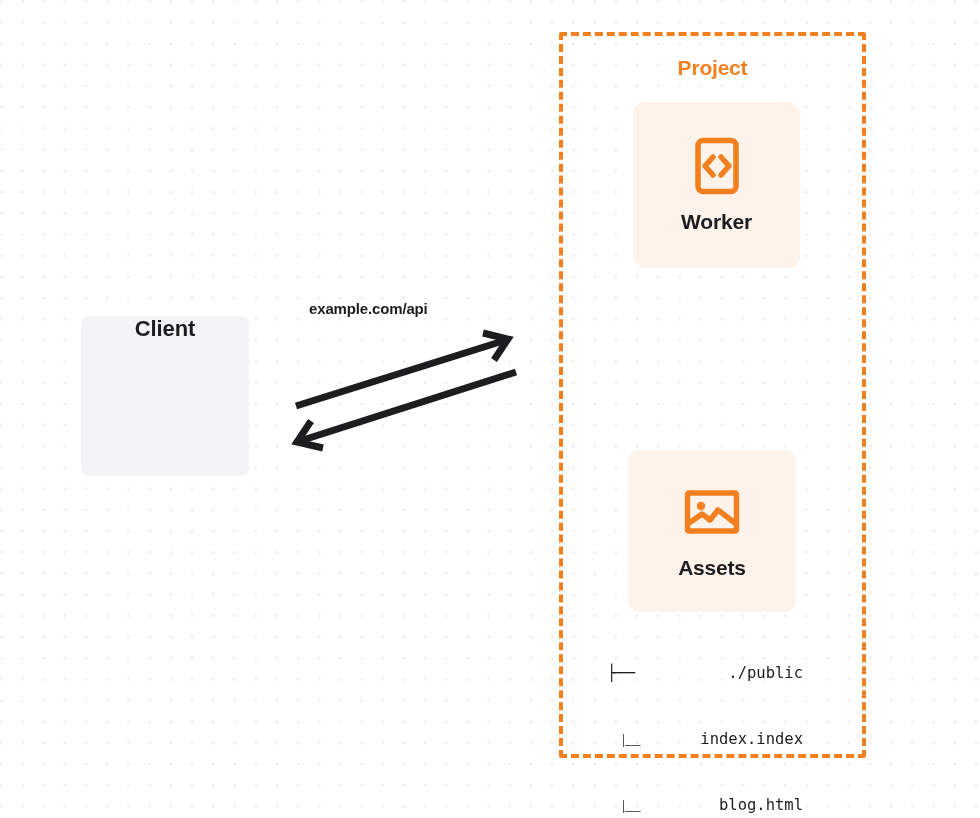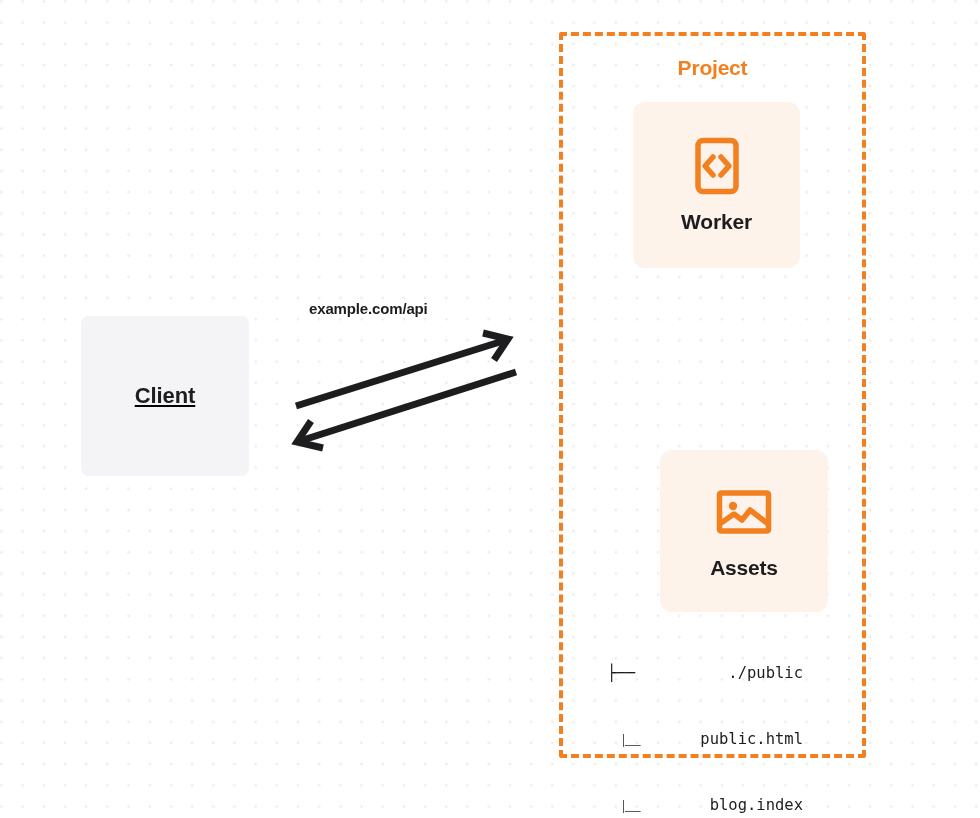--- a/index.html
+++ b/index.html
@@ -27,23 +27,21 @@
   
   .client-node {
     position: absolute;
     left: 81px;
     top: 316px;
     width: 168px;
     height: 160px;
     background: #f4f4f6;
     border-radius: 8px;
     display: flex;
-    align-items: center;
     justify-content: center;
-    text-decoration: underline;
   }
   .client-label {
     font-size: 22px;
     font-weight: bold;
     color: #1d1d1f;
     letter-spacing: -0.1px;
   }
 
   
   .arrows-svg {
@@ -107,21 +105,20 @@
     left: 633px;
     top: 102px;
     width: 167px;
     height: 166px;
   }
   .card-assets {
     left: 628px;
     top: 450px;
     width: 168px;
     height: 162px;
-    margin-left: 32px;
   }
   .card-icon {
     width: 60px;
     height: 60px;
     display: block;
   }
   .card-label {
     margin-top: 14px;
     font-size: 21px;
     font-weight: bold;
@@ -203,22 +200,22 @@
     <span class="card-label">Assets</span>
   </div>
 
   <div class="file-tree">
     <div class="tree-row">
       <span class="branch">├──</span>
       <span class="tree-name">./public</span>
     </div>
     <div class="tree-row child">
       <span class="branch">|__</span>
-      <span class="tree-name">public.html</span>
+      <span class="tree-name">index.index</span>
     </div>
     <div class="tree-row child">
       <span class="branch">|__</span>
-      <span class="tree-name">blog.index</span>
+      <span class="tree-name">blog.html</span>
     </div>
     
   </div>
 
 </div>
 
 </body></html>

